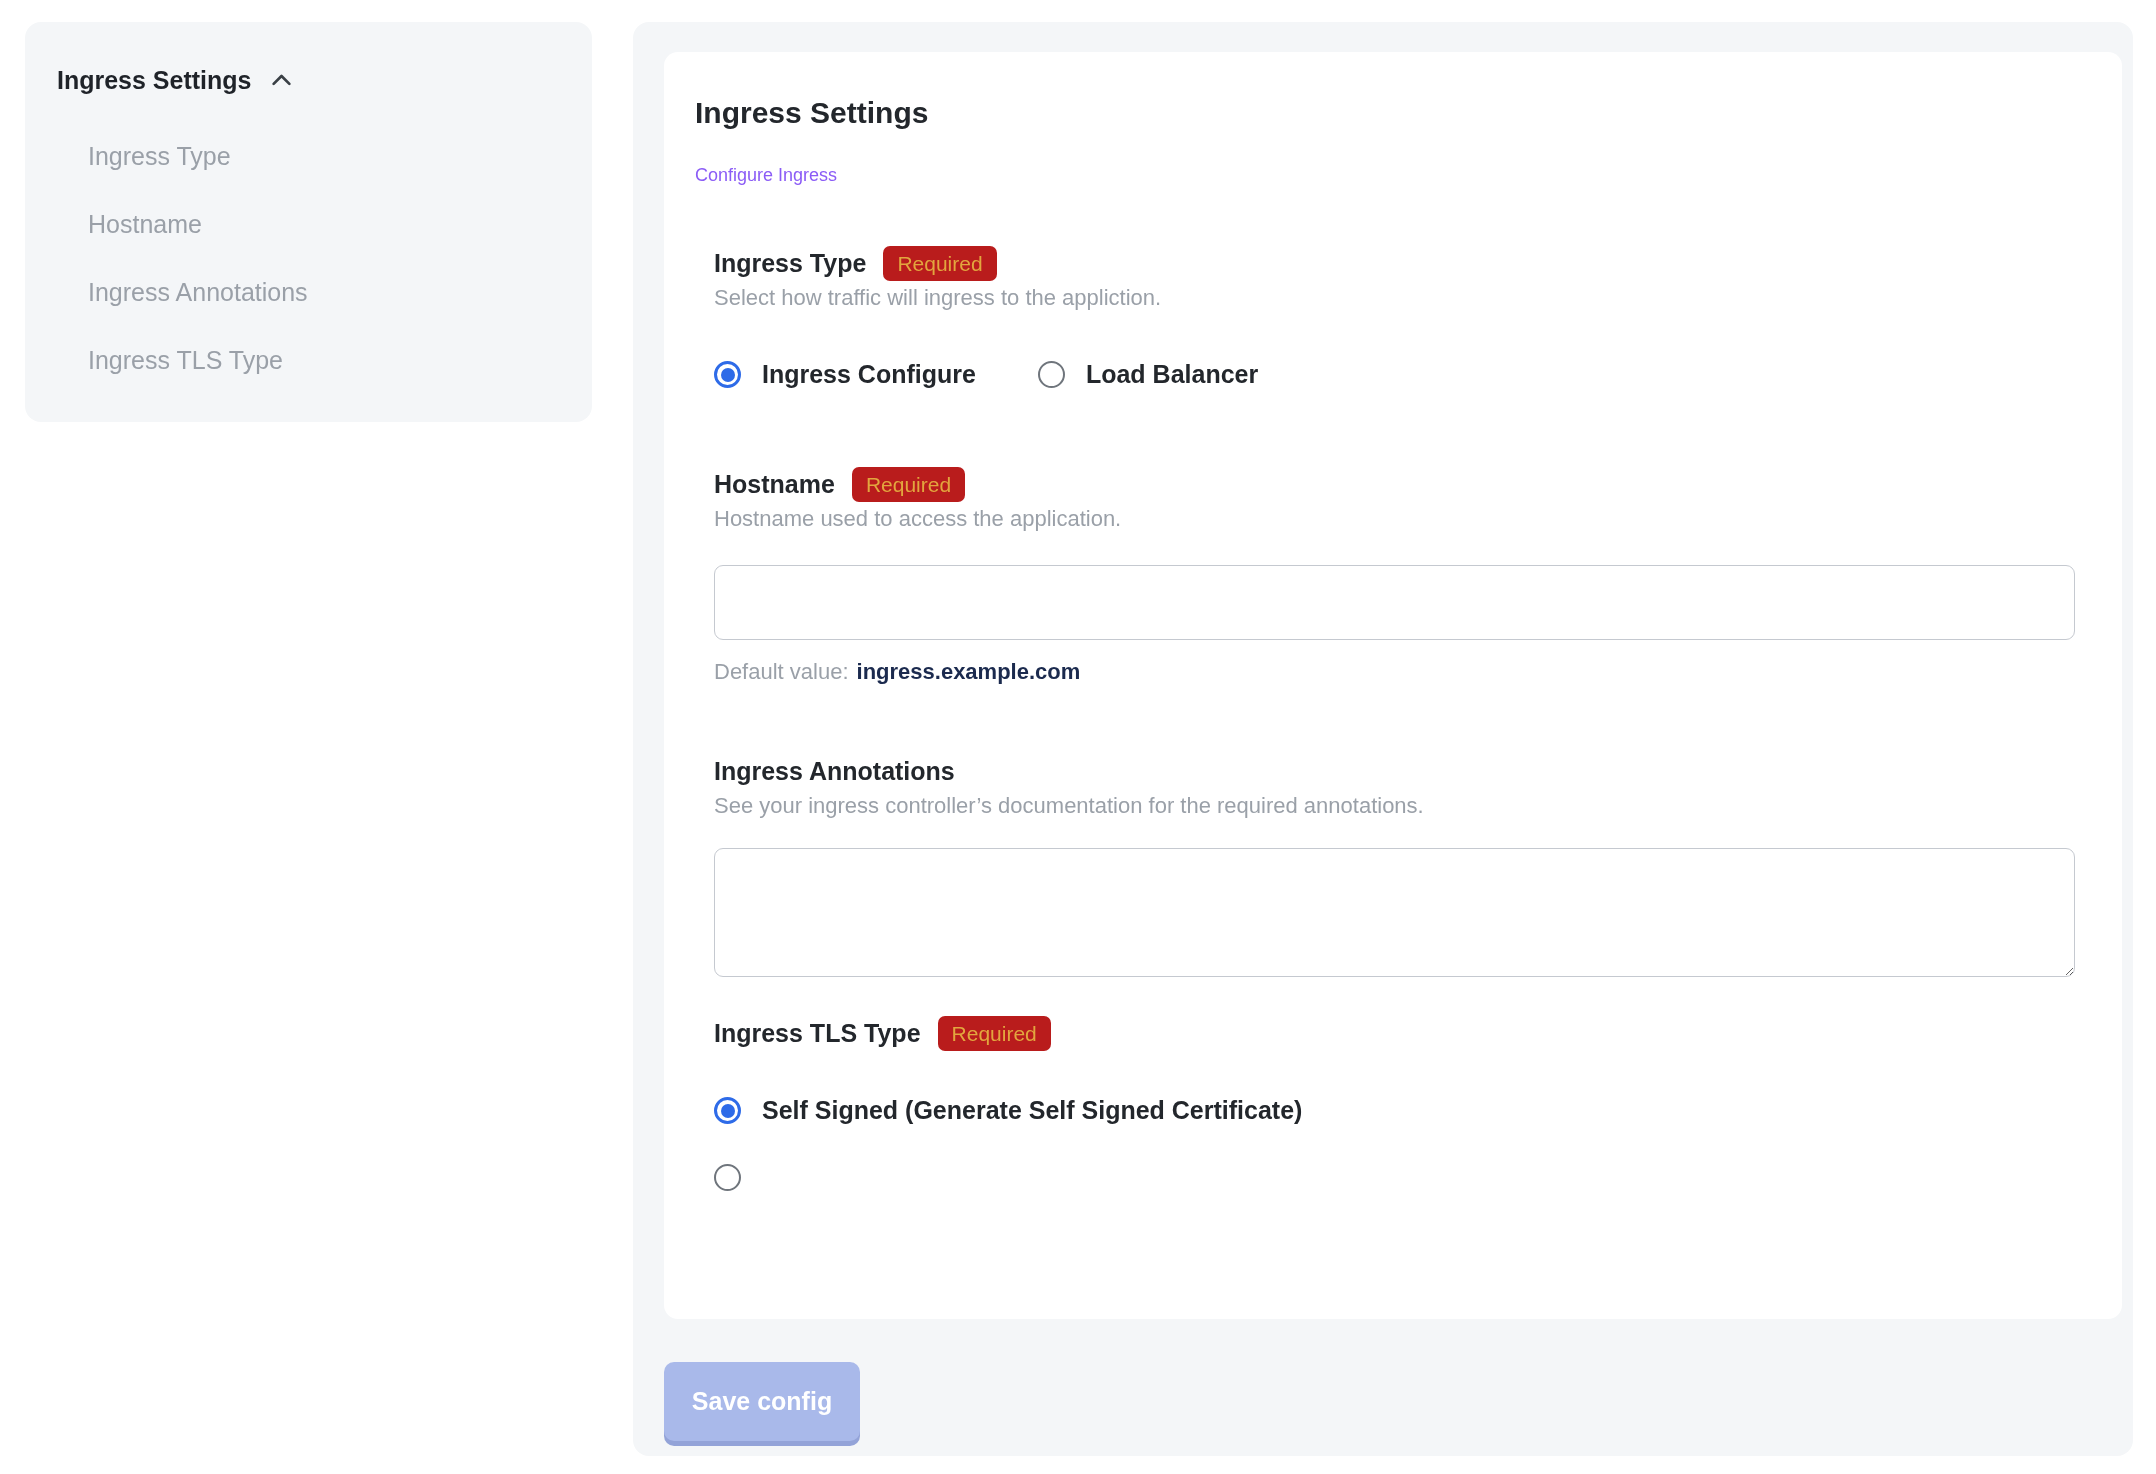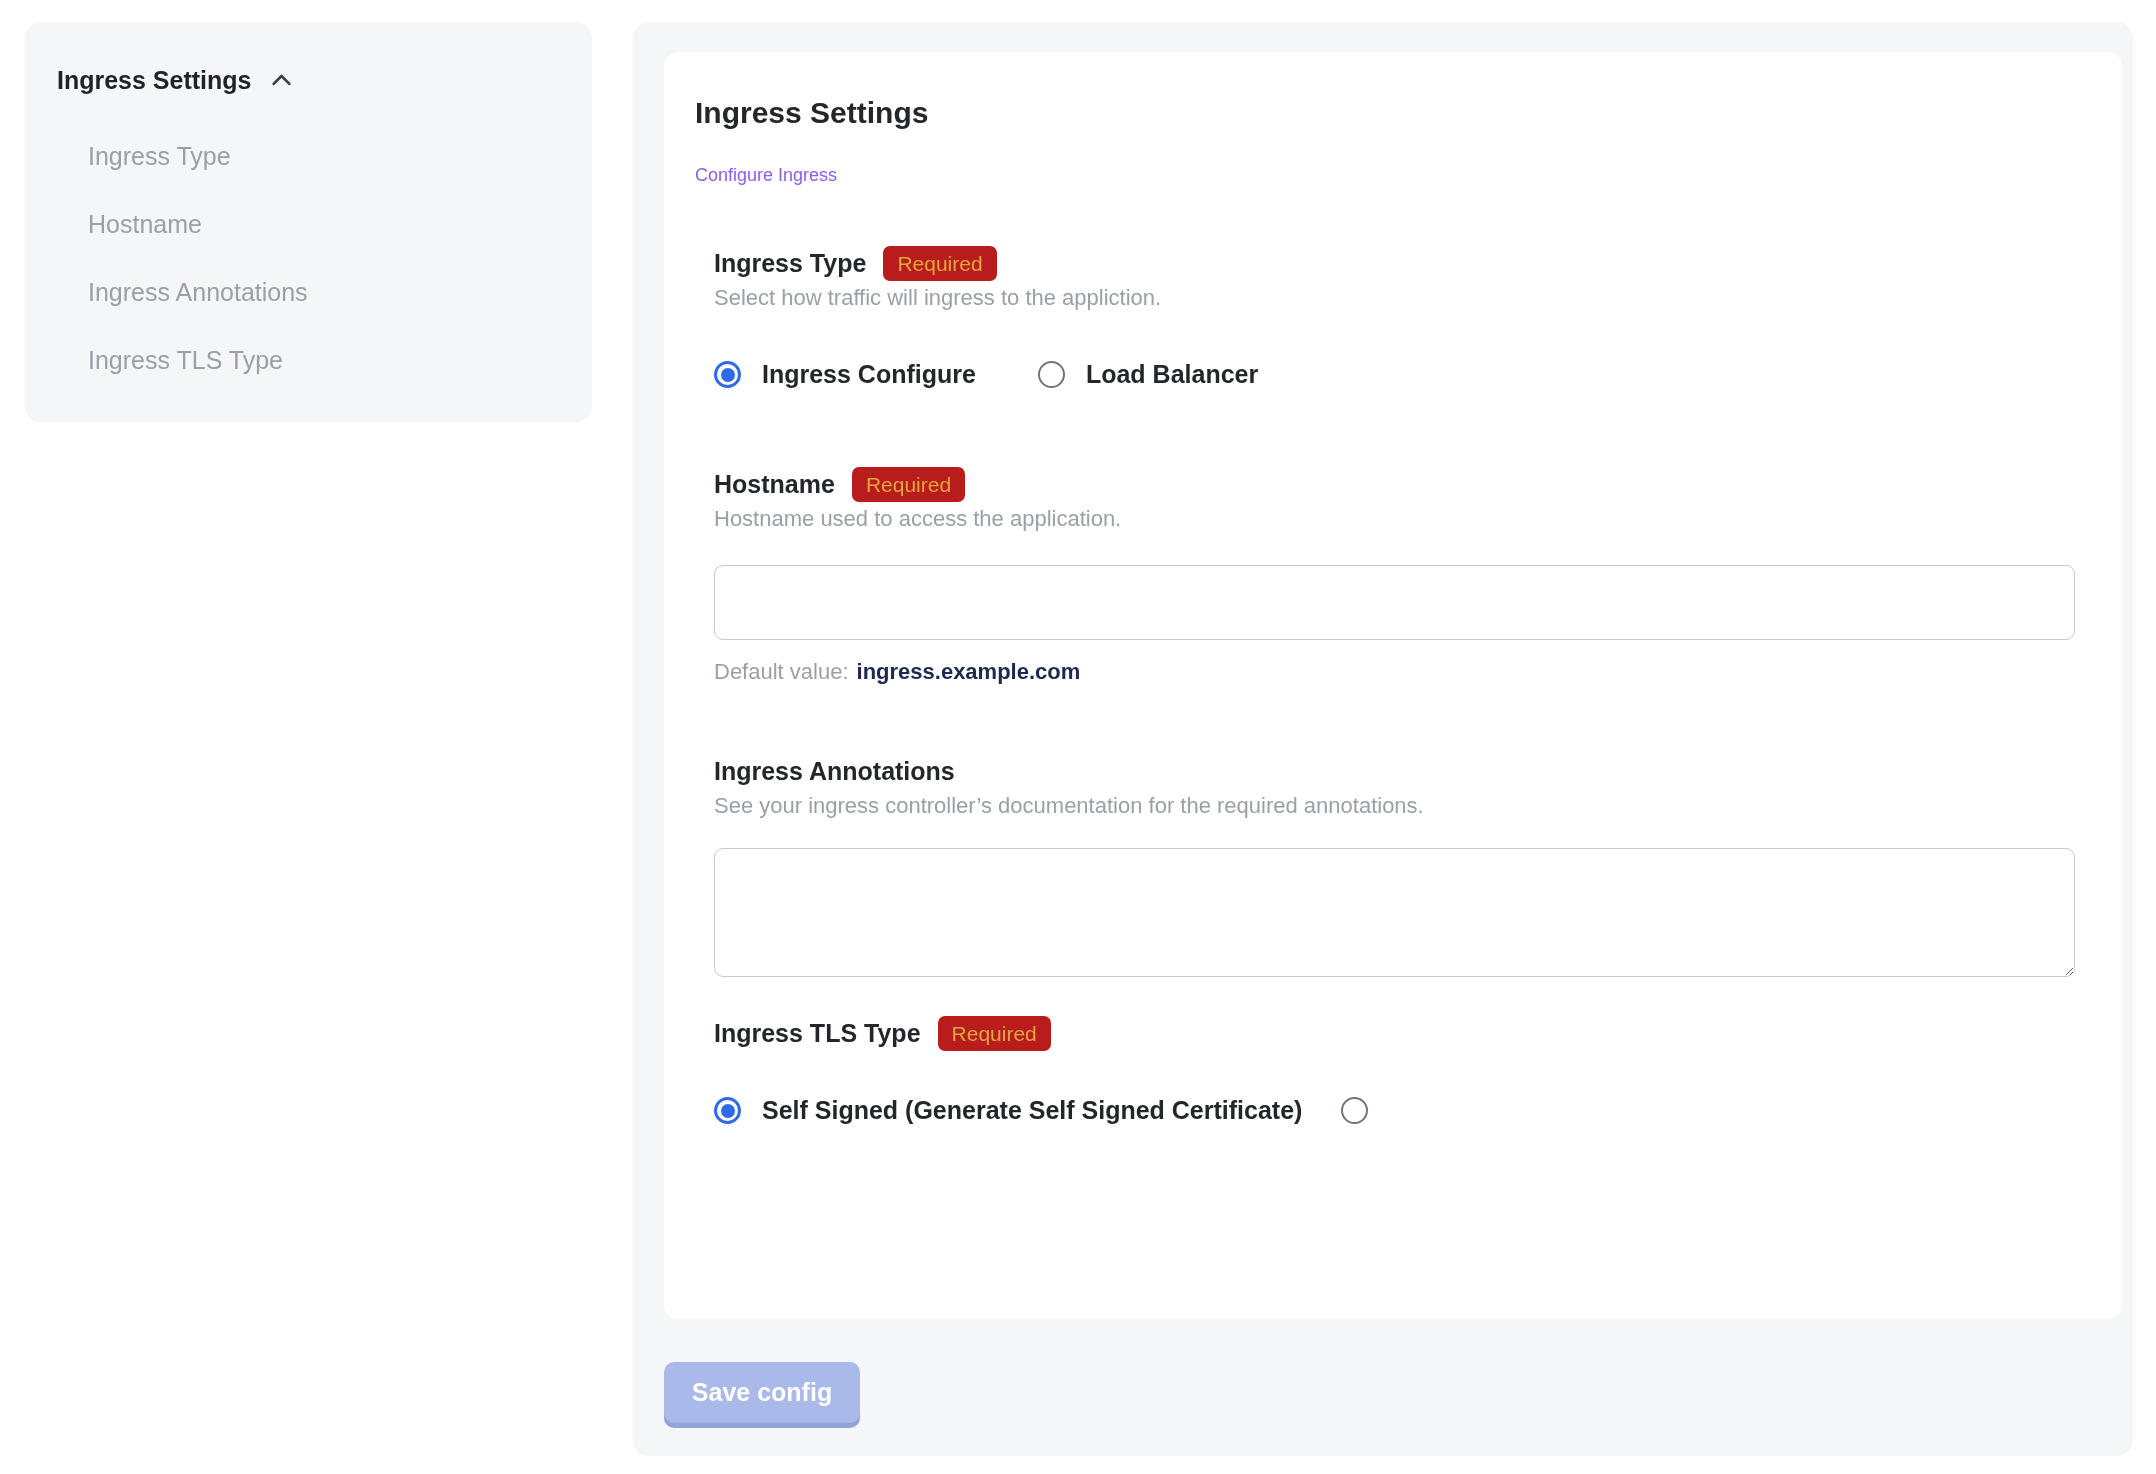--- a/index.html
+++ b/index.html
@@ -63,21 +63,21 @@
     background: #b91c1c; color: #e2a63e;
     font-size: 21px; font-weight: 400;
     padding: 6px 14px; border-radius: 7px; line-height: 23px;
   }
   .sec-help {
     margin-top: 3px; font-size: 22px; color: #9aa0a8; line-height: 28px;
   }
 
   
   .radio-row { display: flex; align-items: center; gap: 62px; }
-  .radio-col { display: flex; flex-direction: row; gap: 39px; text-align: center; }
+  .radio-col { display: flex; flex-direction: column; gap: 39px; text-align: center; }
   .radio-opt { display: flex; align-items: center; gap: 21px; cursor: pointer; }
   .radio {
     width: 27px; height: 27px; border-radius: 50%;
     position: relative; flex-shrink: 0; background: #fff;
   }
   .radio.off { border: 2.5px solid #6f757c; }
   .radio.on  { border: 3px solid #2e6be8; }
   .radio.on::after {
     content: ""; position: absolute; left: 3.5px; top: 3.5px;
     width: 14px; height: 14px; border-radius: 50%;
@@ -99,21 +99,21 @@
     font-family: inherit; font-size: 24px; padding: 12px 18px; color: #23272c;
     resize: both;
   }
   .default-line { margin-top: 18px; font-size: 22px; line-height: 27px; }
   .default-prefix { color: #9aa0a8; }
   .default-value { color: #1b2a4e; font-weight: 700; margin-left: 8px; }
 
   
   .save-btn {
     margin-top: 43px;
-    width: 196px; height: 61px;
+    width: 196px; height: 79px;
     background: #a9b9ea; color: #ffffff;
     font-family: inherit; font-size: 25px; font-weight: 700;
     border: none; border-radius: 10px;
     box-shadow: 0 5px 0 #93a3d8;
     cursor: pointer;
   }
 
   
   .mt-sec1 { margin-top: 57px; }
   .mt-radios1 { margin-top: 48px; }

